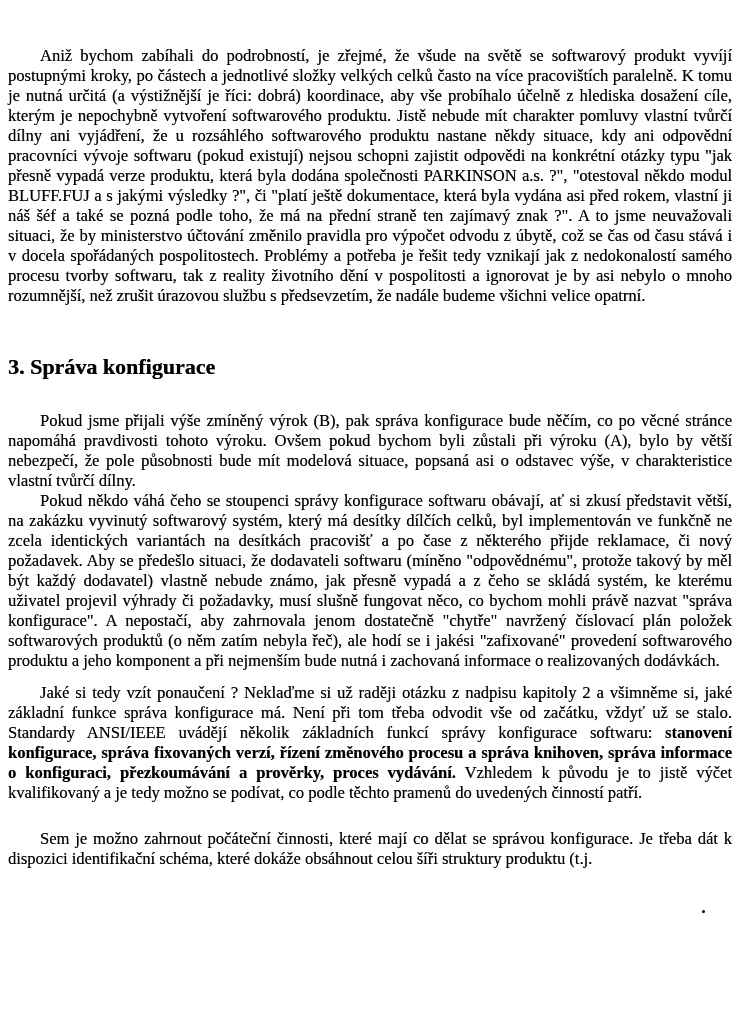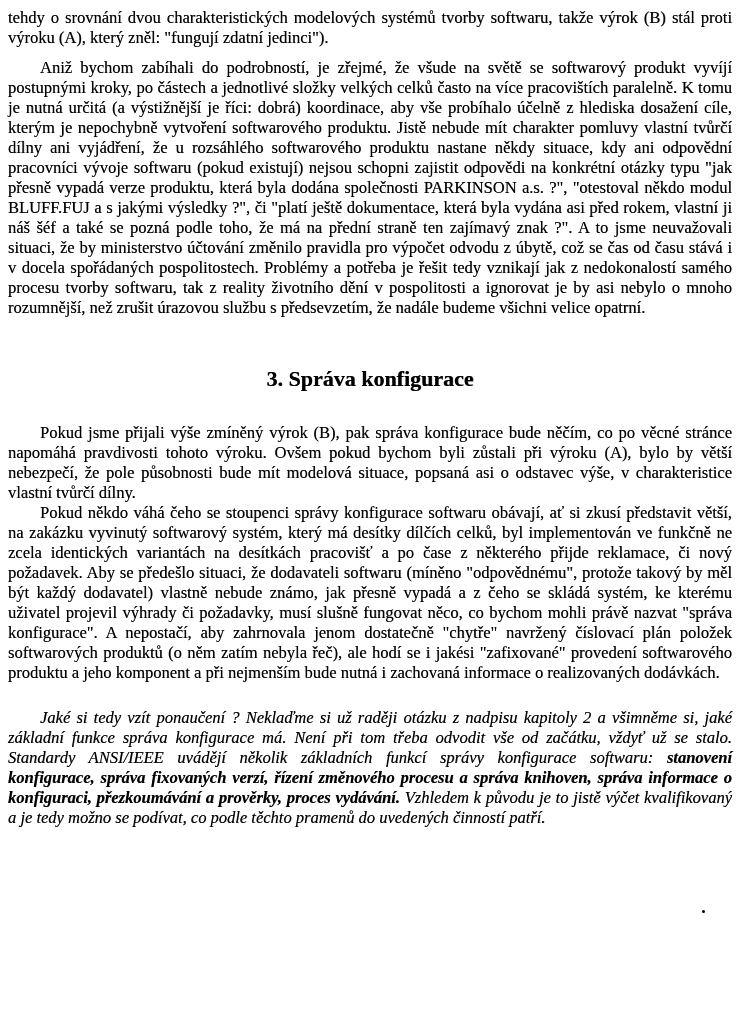--- a/index.html
+++ b/index.html
@@ -18,32 +18,32 @@
     font-family: "Liberation Serif", serif;
     font-size: 16.5px;
     line-height: 20px;
     text-align: justify;
     overflow: hidden;
     text-shadow: 0.3px 0.3px 0 rgba(0,0,0,0.55);
   }
   p { margin: 0; }
   .para { text-indent: 32px; }
   .cont-para { margin: 0; }
-  .p1 { margin-top: 10px; }
+  .p1 { margin-top: 38px; }
   .h-sec {
     margin: 48px 0 0 0;
     font-size: 22px;
     line-height: 26px;
     font-weight: bold;
-    text-align: center;
+    text-align: left;
     text-shadow: 0.4px 0.4px 0 rgba(0,0,0,0.7);
   }
   .p2 { margin-top: 31px; }
   .p3 { }
-  .p4 { margin-top: 25px; font-style: italic; }
+  .p4 { margin-top: 12px; }
   .h-sub {
     margin: 24px 0 0 0;
     font-size: 19px;
     line-height: 23px;
     font-weight: bold;
     text-align: left;
     text-shadow: 0.4px 0.4px 0 rgba(0,0,0,0.7);
   }
   .p5 { margin-top: 26px; }
   .bold-list { font-weight: bold; }
@@ -55,29 +55,29 @@
     height: 3px;
     border-radius: 50%;
     background: #000;
   }
 </style>
 </head>
 <body>
 
 <div class="page">
 
-  <p class="cont-para">tehdy o srovnání dvou charakteristických modelových systémů tvorby softwaru, takže výrok (B) stál proti výroku (A), který zněl: "fungují zdatní jedinci").</p>
 
   <p class="para p1">Aniž bychom zabíhali do podrobností, je zřejmé, že všude na světě se softwarový produkt vyvíjí postupnými kroky, po částech a jednotlivé složky velkých celků často na více pracovištích paralelně. K tomu je nutná určitá (a výstižnější je říci: dobrá) koordinace, aby vše probíhalo účelně z hlediska dosažení cíle, kterým je nepochybně vytvoření softwarového produktu. Jistě nebude mít charakter pomluvy vlastní tvůrčí dílny ani vyjádření, že u rozsáhlého softwarového produktu nastane někdy situace, kdy ani odpovědní pracovníci vývoje softwaru (pokud existují) nejsou schopni zajistit odpovědi na konkrétní otázky typu "jak přesně vypadá verze produktu, která byla dodána společnosti PARKINSON a.s. ?", "otestoval někdo modul BLUFF.FUJ a s jakými výsledky ?", či "platí ještě dokumentace, která byla vydána asi před rokem, vlastní ji náš šéf a také se pozná podle toho, že má na přední straně ten zajímavý znak ?". A to jsme neuvažovali situaci, že by ministerstvo účtování změnilo pravidla pro výpočet odvodu z úbytě, což se čas od času stává i v docela spořádaných pospolitostech. Problémy a potřeba je řešit tedy vznikají jak z nedokonalostí samého procesu tvorby softwaru, tak z reality životního dění v pospolitosti a ignorovat je by asi nebylo o mnoho rozumnější, než zrušit úrazovou službu s předsevzetím, že nadále budeme všichni velice opatrní.</p>
 
   <h1 class="h-sec">3. Správa konfigurace</h1>
 
   <p class="para p2">Pokud jsme přijali výše zmíněný výrok (B), pak správa konfigurace bude něčím, co po věcné stránce napomáhá pravdivosti tohoto výroku. Ovšem pokud bychom byli zůstali při výroku (A), bylo by větší nebezpečí, že pole působnosti bude mít modelová situace, popsaná asi o odstavec výše, v charakteristice vlastní tvůrčí dílny.</p>
 
   <p class="para p3">Pokud někdo váhá čeho se stoupenci správy konfigurace softwaru obávají, ať si zkusí představit větší, na zakázku vyvinutý softwarový systém, který má desítky dílčích celků, byl implementován ve funkčně ne zcela identických variantách na desítkách pracovišť a po čase z některého přijde reklamace, či nový požadavek. Aby se předešlo situaci, že dodavateli softwaru (míněno "odpovědnému", protože takový by měl být každý dodavatel) vlastně nebude známo, jak přesně vypadá a z čeho se skládá systém, ke kterému uživatel projevil výhrady či požadavky, musí slušně fungovat něco, co bychom mohli právě nazvat "správa konfigurace". A nepostačí, aby zahrnovala jenom dostatečně "chytře" navržený číslovací plán položek softwarových produktů (o něm zatím nebyla řeč), ale hodí se i jakési "zafixované" provedení softwarového produktu a jeho komponent a při nejmenším bude nutná i zachovaná informace o realizovaných dodávkách.</p>
 
   <p class="para p4"><span>Jaké si tedy vzít ponaučení ? Neklaďme si už raději otázku z nadpisu kapitoly 2 a všimněme si, jaké základní funkce správa konfigurace má. Není při tom třeba odvodit vše od začátku, vždyť už se stalo. Standardy ANSI/IEEE uvádějí několik základních funkcí správy konfigurace softwaru: </span><span class="bold-list">stanovení konfigurace, správa fixovaných verzí, řízení změnového procesu a správa knihoven, správa informace o konfiguraci, přezkoumávání a prověrky, proces vydávání.</span><span> Vzhledem k původu je to jistě výčet kvalifikovaný a je tedy možno se podívat, co podle těchto pramenů do uvedených činností patří.</span></p>
 
 
+  <p class="para p5">Sem je možno zahrnout počáteční činnosti, které mají co dělat se správou konfigurace. Je třeba dát k dispozici identifikační schéma, které dokáže obsáhnout celou šíři struktury produktu (t.j.</p>
 
   <div class="artifact-dot"></div>
 
 </div>
 
 </body></html>

